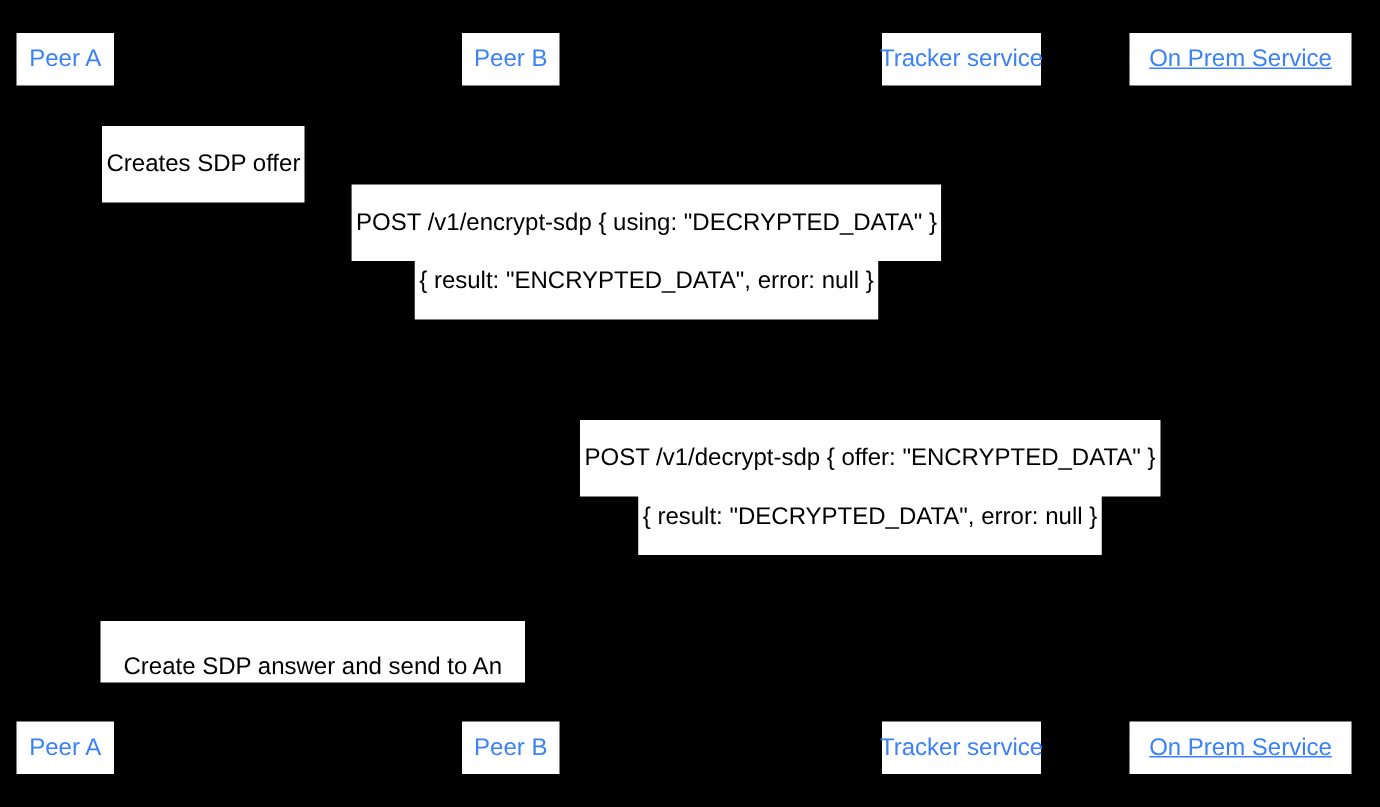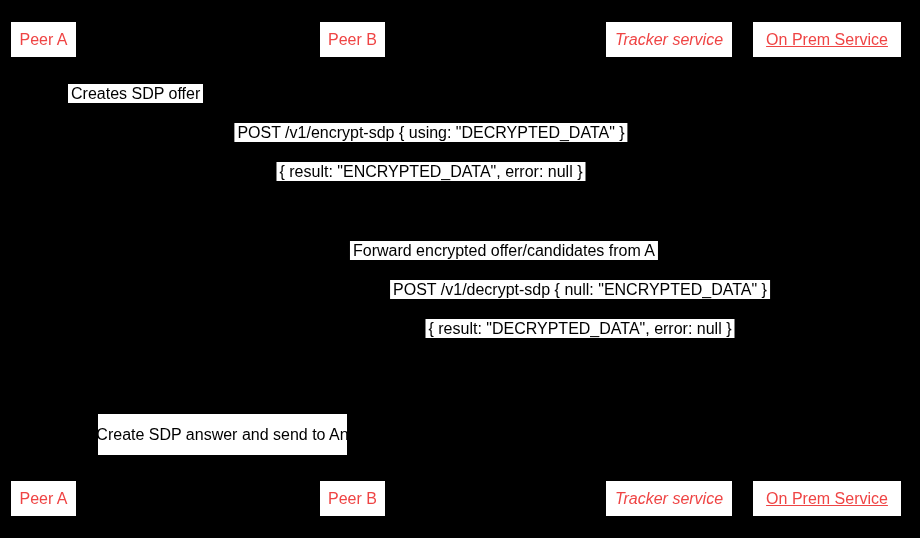--- a/index.html
+++ b/index.html
@@ -2,29 +2,29 @@
 <html><head>
 <meta charset="utf-8">
 <style>
   html,body{margin:0;padding:0;background:#000;}
   .stage{
     position:relative;width:920px;height:538px;background:#000000;
     font-family:"Liberation Sans",sans-serif;overflow:hidden;
   }
   
   .actor{
-    position:absolute;height:35px;background:#ffffff;color:#ef4444;
+    position:absolute;height:35px;background:#ffffff;color:#3b82f6;
     display:flex;align-items:center;justify-content:center;
     font-size:16px;line-height:1;white-space:nowrap;box-sizing:border-box;
   }
   .row-top{top:22px;}
   .row-bottom{top:481px;}
   .a-peer-a{left:11px;width:65px;}
-  .a-peer-b{left:320px;width:65px;}
-  .a-tracker{left:606px;width:126px;font-style:italic;}
+  .a-peer-b{left:308px;width:65px;}
+  .a-tracker{left:588px;width:106px;}
   .a-onprem{left:753px;width:148px;text-decoration:underline;}
   
   .lifeline{position:absolute;top:57px;height:424px;width:0;border-left:1px dashed #000000;}
   .l-peer-a{left:43px;}
   .l-peer-b{left:340px;}
   .l-tracker{left:668px;}
   .l-onprem{left:818px;}
   
   .arrow{position:absolute;height:0;border-top:1px solid #000000;}
   .arrow.dashed{border-top-style:dashed;}
@@ -36,37 +36,37 @@
   .ar3{left:44px;width:624px;top:223px;}
   .ar4{left:341px;width:327px;top:263px;}
   .ar5{left:341px;width:477px;top:302px;}
   .ar6{left:341px;width:477px;top:341px;}
   .ar7{left:44px;width:297px;top:390px;}
   .selfloop{position:absolute;left:44px;top:104px;width:28px;height:12px;
     border:1px solid #000000;border-left:none;box-sizing:border-box;}
   
   .msg{
     position:absolute;background:#ffffff;color:#000000;
-    font-size:16px;line-height:19px;padding:0 3px;white-space:nowrap;
+    font-size:16px;line-height:19px;padding:16px 3px;white-space:nowrap;
     transform:translateX(-50%);
   }
   .m0{left:68px;top:84px;transform:none;}
   .m1{left:431px;top:123px;}
   .m2{left:431px;top:162px;}
   .m3{left:356px;top:201px;}
   .m4{left:504px;top:241px;}
   .m5{left:580px;top:280px;}
   .m6{left:580px;top:319px;}
   .m7{left:194px;top:367px;}
   
   .note{
-    position:absolute;left:67px;top:414px;width:249px;height:41px;
+    position:absolute;left:67px;top:414px;width:283px;height:41px;
     background:#ffffff;color:#000000;box-sizing:border-box;
-    display:flex;flex-direction:column;align-items:center;justify-content:center;
-    font-size:16px;line-height:20px;text-align:center;white-space:nowrap;margin-left:31px;
+    display:flex;flex-direction:column;align-items:center;justify-content:flex-end;
+    font-size:16px;line-height:20px;text-align:center;white-space:nowrap;
   }
 </style>
 </head>
 <body>
 
 <div class="stage">
 
   <div class="lifeline l-peer-a"></div>
   <div class="lifeline l-peer-b"></div>
   <div class="lifeline l-tracker"></div>
@@ -82,22 +82,21 @@
   <div class="arrow dashed head-left ar2"></div>
   <div class="arrow head-right ar3"></div>
   <div class="arrow head-left ar4"></div>
   <div class="arrow head-right ar5"></div>
   <div class="arrow dashed head-left ar6"></div>
   <div class="arrow head-left ar7"></div>
 
   <div class="msg m0">Creates SDP offer</div>
   <div class="msg m1">POST /v1/encrypt-sdp { using: "DECRYPTED_DATA" }</div>
   <div class="msg m2">{ result: "ENCRYPTED_DATA", error: null }</div>
-  <div class="msg m4">Forward encrypted offer/candidates from A</div>
-  <div class="msg m5">POST /v1/decrypt-sdp { null: "ENCRYPTED_DATA" }</div>
+  <div class="msg m5">POST /v1/decrypt-sdp { offer: "ENCRYPTED_DATA" }</div>
   <div class="msg m6">{ result: "DECRYPTED_DATA", error: null }</div>
 
   <div class="note">
     <span>Create SDP answer and send to An</span>
   </div>
 
   <div class="actor row-bottom a-peer-a">Peer A</div>
   <div class="actor row-bottom a-peer-b">Peer B</div>
   <div class="actor row-bottom a-tracker">Tracker service</div>
   <div class="actor row-bottom a-onprem">On Prem Service</div>

